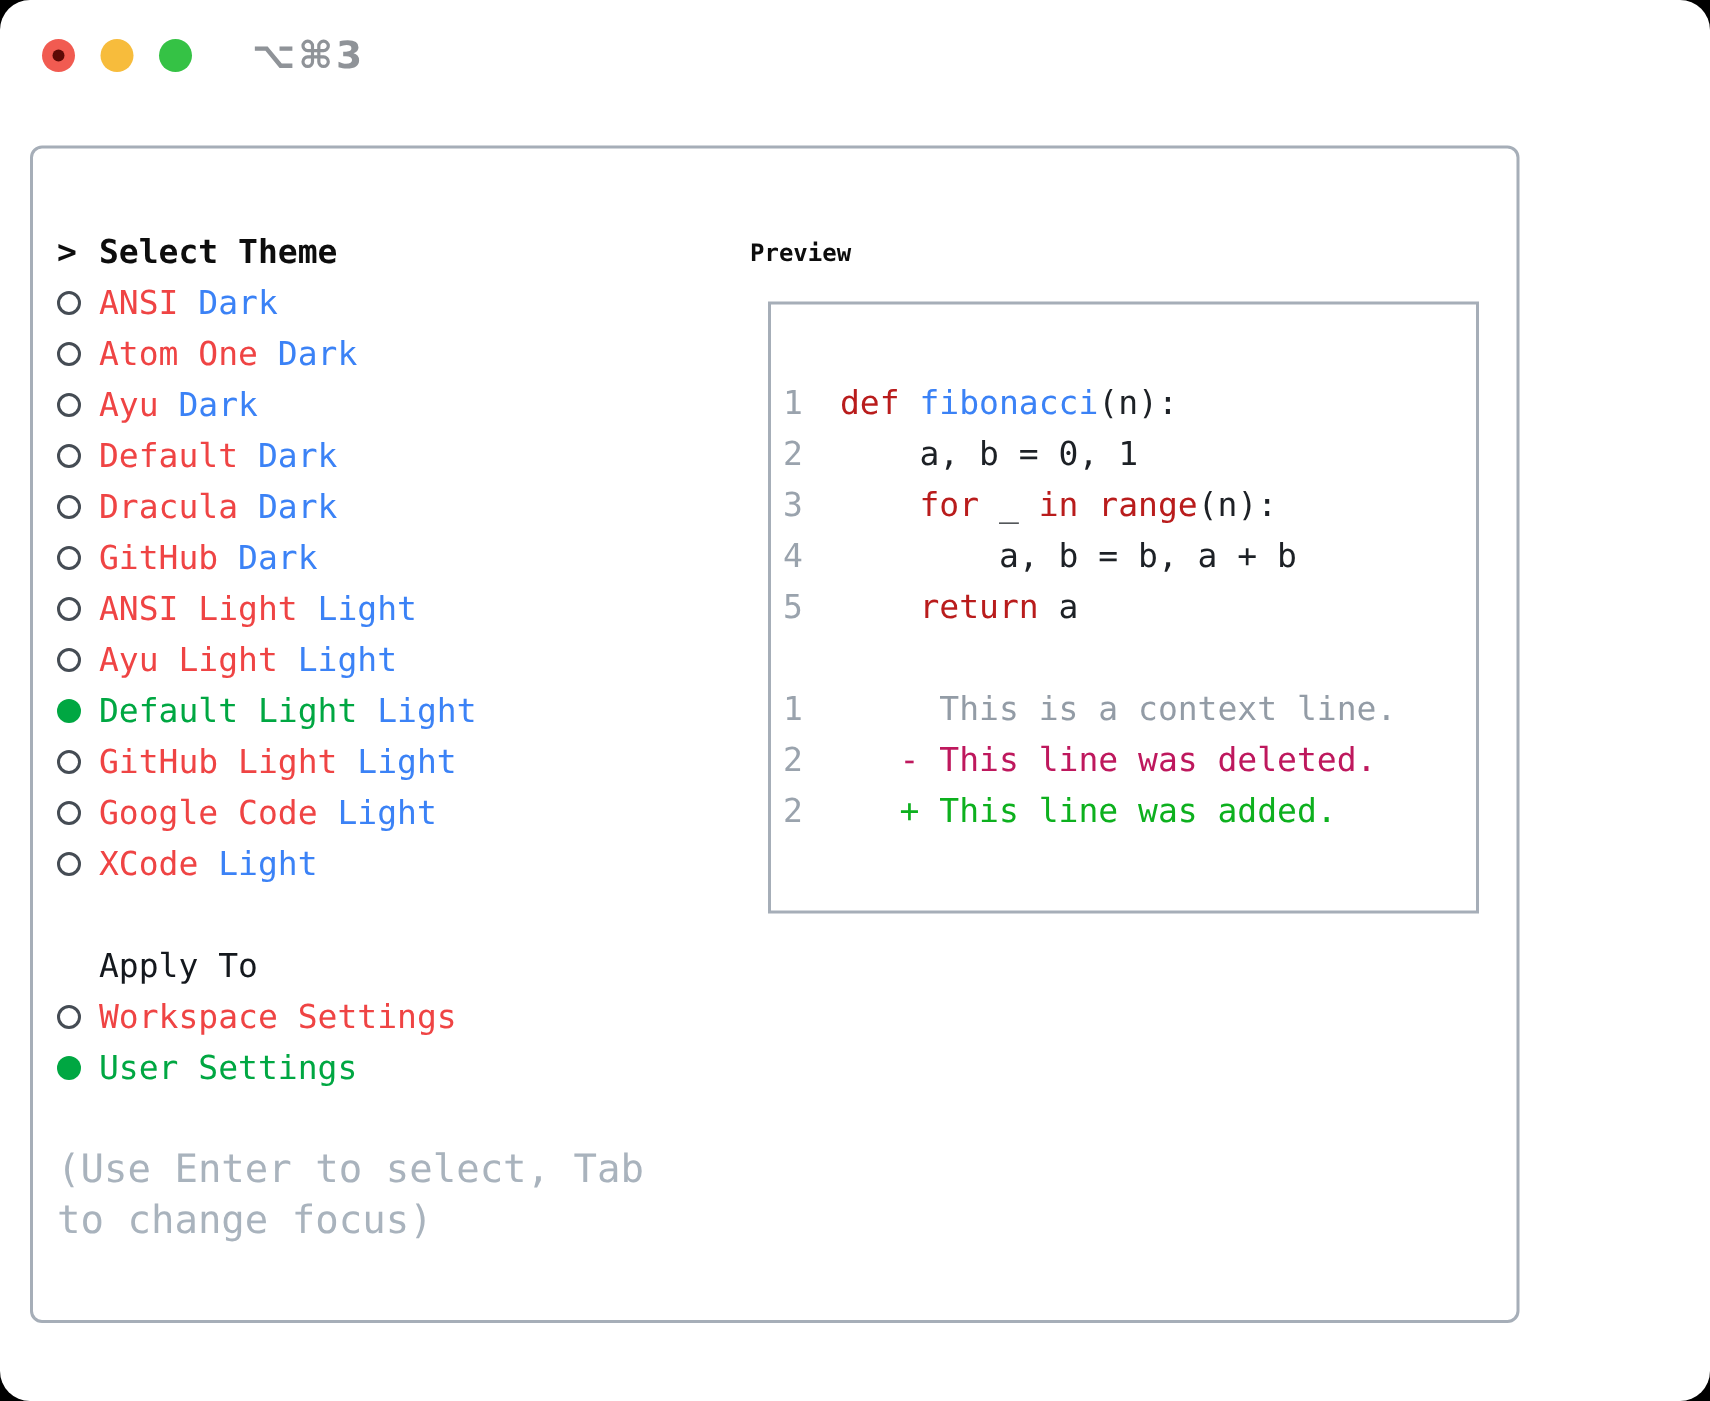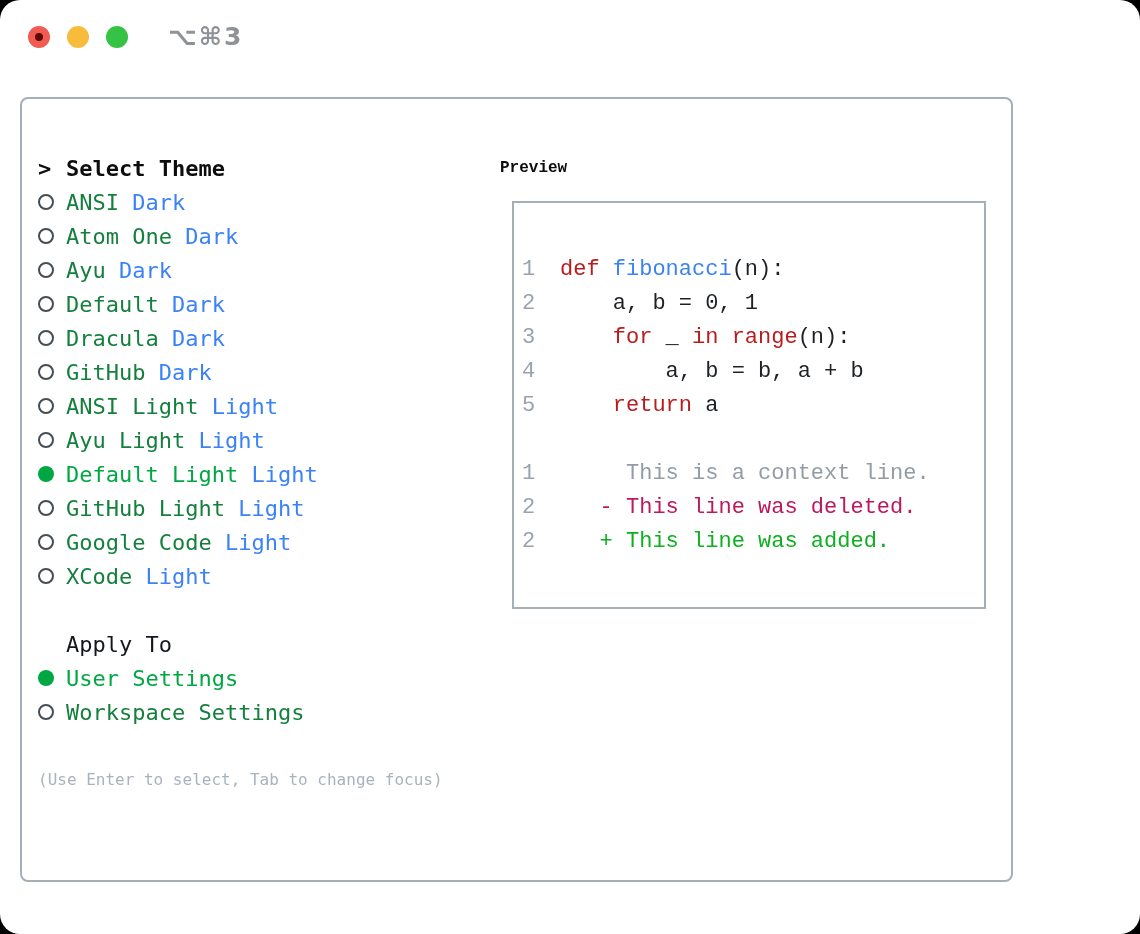--- a/index.html
+++ b/index.html
@@ -24,34 +24,34 @@
     font-family:"DejaVu Sans", sans-serif;
     font-size:25px; font-weight:600; letter-spacing:2px; color:#8f9398;
   }
   
   .panel {
     position:absolute; left:20px; top:97px; width:989px; height:781px;
     border:2px solid #a6aeb8; border-radius:8px; background:#fff;
   }
   .panel-inner { display:flex; padding:52px 0 0 16px; }
   .left-col { width:442px; }
-  .right-col { margin-left:20px;font-family:Liberation Mono, monospace; }
+  .right-col { margin-left:20px; }
 
   .row { height:34px; display:flex; align-items:center; font-size:22px; }
   .marker { width:28px; flex:none; display:flex; align-items:center; }
   .prompt { color:#0d0d0d; font-weight:bold; }
   .radio { width:12px; height:12px; border:2px solid #454c54; border-radius:50%; }
   .radio-sel { width:16px; height:16px; background:#00a742; border-radius:50%; }
   .hdr { color:#0d0d0d; font-weight:bold; white-space:pre; }
   .sect { color:#14181d; white-space:pre; }
-  .item-label { color:#15803d; white-space:pre; }
+  .item-label { color:#ef4444; white-space:pre; }
   .item-label.selected { color:#00a742; }
   .tag { color:#3b82f6; white-space:pre; }
   .spacer { height:34px; }
-  .help { width:410px; font-size:16px; line-height:34px; color:#a9b3bd; }
+  .help { width:410px; font-size:26px; line-height:34px; color:#a9b3bd; }
 
   
   .preview-title-row { height:34px; display:flex; align-items:center; }
   .preview-box {
     margin-left:12px; margin-top:16px; width:470px;
     border:2px solid #a6aeb8; background:#fff; padding:15px 0;
   }
   .pline { height:34px; display:flex; align-items:center; padding-left:8px;
            font-size:22px; white-space:pre; }
   .ln { width:38px; flex:none; color:#9aa3ad; }
@@ -179,29 +179,29 @@
         <div class="spacer"></div>
 
         <div class="row">
           <span class="marker"></span>
           <span class="sect">Apply To</span>
         </div>
 
         <div id="apply-to-list">
             <div class="row">
               <span class="marker">
+                <span class="radio"></span>
+              </span>
+              <span class="item-label">Workspace Settings</span>
+            </div>
+            <div class="row">
+              <span class="marker">
                 <span class="radio-sel"></span>
               </span>
               <span class="item-label selected">User Settings</span>
-            </div>
-            <div class="row">
-              <span class="marker">
-                <span class="radio"></span>
-              </span>
-              <span class="item-label">Workspace Settings</span>
             </div>
           </div>
 
         <div class="spacer"></div>
 
         <div class="help">(Use Enter to select, Tab to change focus)</div>
       </div>
 
       <div class="right-col">
         <div class="preview-title-row">

